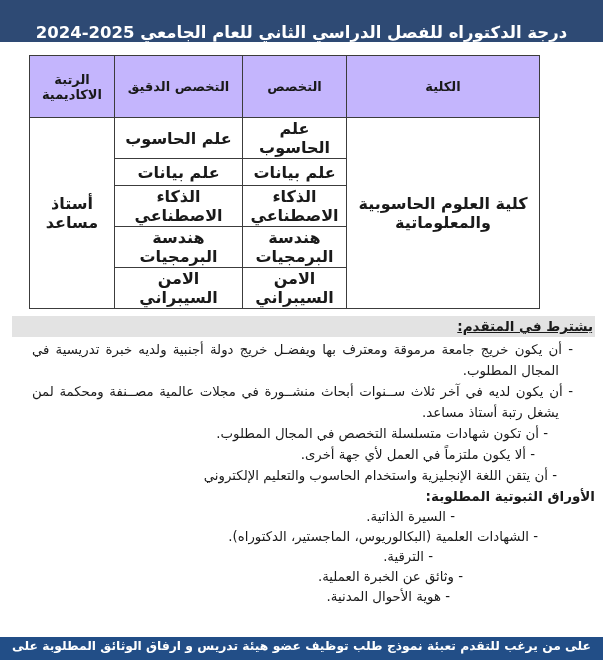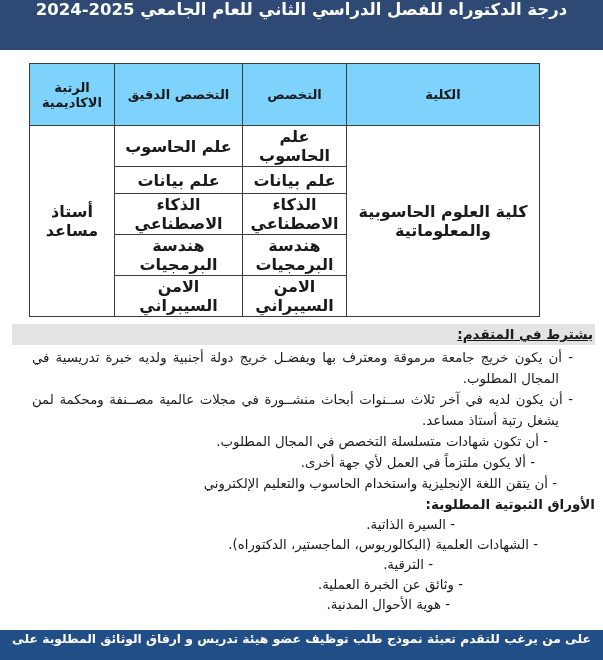--- a/index.html
+++ b/index.html
@@ -8,40 +8,40 @@
     width: 603px; height: 660px;
     background: #ffffff;
     font-family: "DejaVu Sans", sans-serif;
     color: #1a1a1a;
     display: flex; flex-direction: column;
     overflow: hidden;
     direction: rtl;
   }
   .titlebar {
     flex: none;
-    height: 50px;
+    height: 42px;
     background: #2e4a74;
     color: #ffffff;
-    display: flex; align-items: flex-start; justify-content: center;
+    display: flex; align-items: flex-end; justify-content: center;
     font-weight: bold; font-size: 16.5px;
     letter-spacing: 0.2px;
   }
   .doc-table {
     border-collapse: collapse;
     margin: 13px 63px 0 30px;
     table-layout: fixed;
     width: 510px;
   }
   .doc-table th, .doc-table td {
     border: 1.4px solid #3c3c3c;
     text-align: center; vertical-align: middle;
     font-weight: bold;
     padding: 1px 3px;
   }
-  .doc-table th { background: #7dd3fc; height: 62px; font-size: 13px; }
+  .doc-table th { background: #c4b5fd; height: 62px; font-size: 13px; }
   .doc-table td { height: 27px; font-size: 16px; }
   .content {
     padding: 7px 8px 0 12px;
     font-size: 13.3px;
     line-height: 21px;
   }
   .section-heading {
     font-weight: bold;
     font-size: 13.5px;
   }
@@ -61,21 +61,21 @@
   .docs-list { padding: 0 22px 0 20px; line-height: 20px; }
   .d-ind-1 { margin-right: 118px; }
   .d-ind-2 { margin-right: 35px; }
   .d-ind-3 { margin-right: 105px; }
   .d-ind-4 { margin-right: 140px; }
   .d-ind-5 { margin-right: 110px; }
   .d-ind-6 { margin-right: 123px; }
   .footerbar {
     margin-top: auto;
     flex: none;
-    height: 30px;
+    height: 23px;
     background: #224e87;
     color: #ffffff;
     font-weight: bold;
     font-size: 12.3px;
     display: flex; justify-content: center; align-items: flex-start;
     padding-top: 2px;
     white-space: nowrap;
     overflow: hidden;
   }
 </style>

